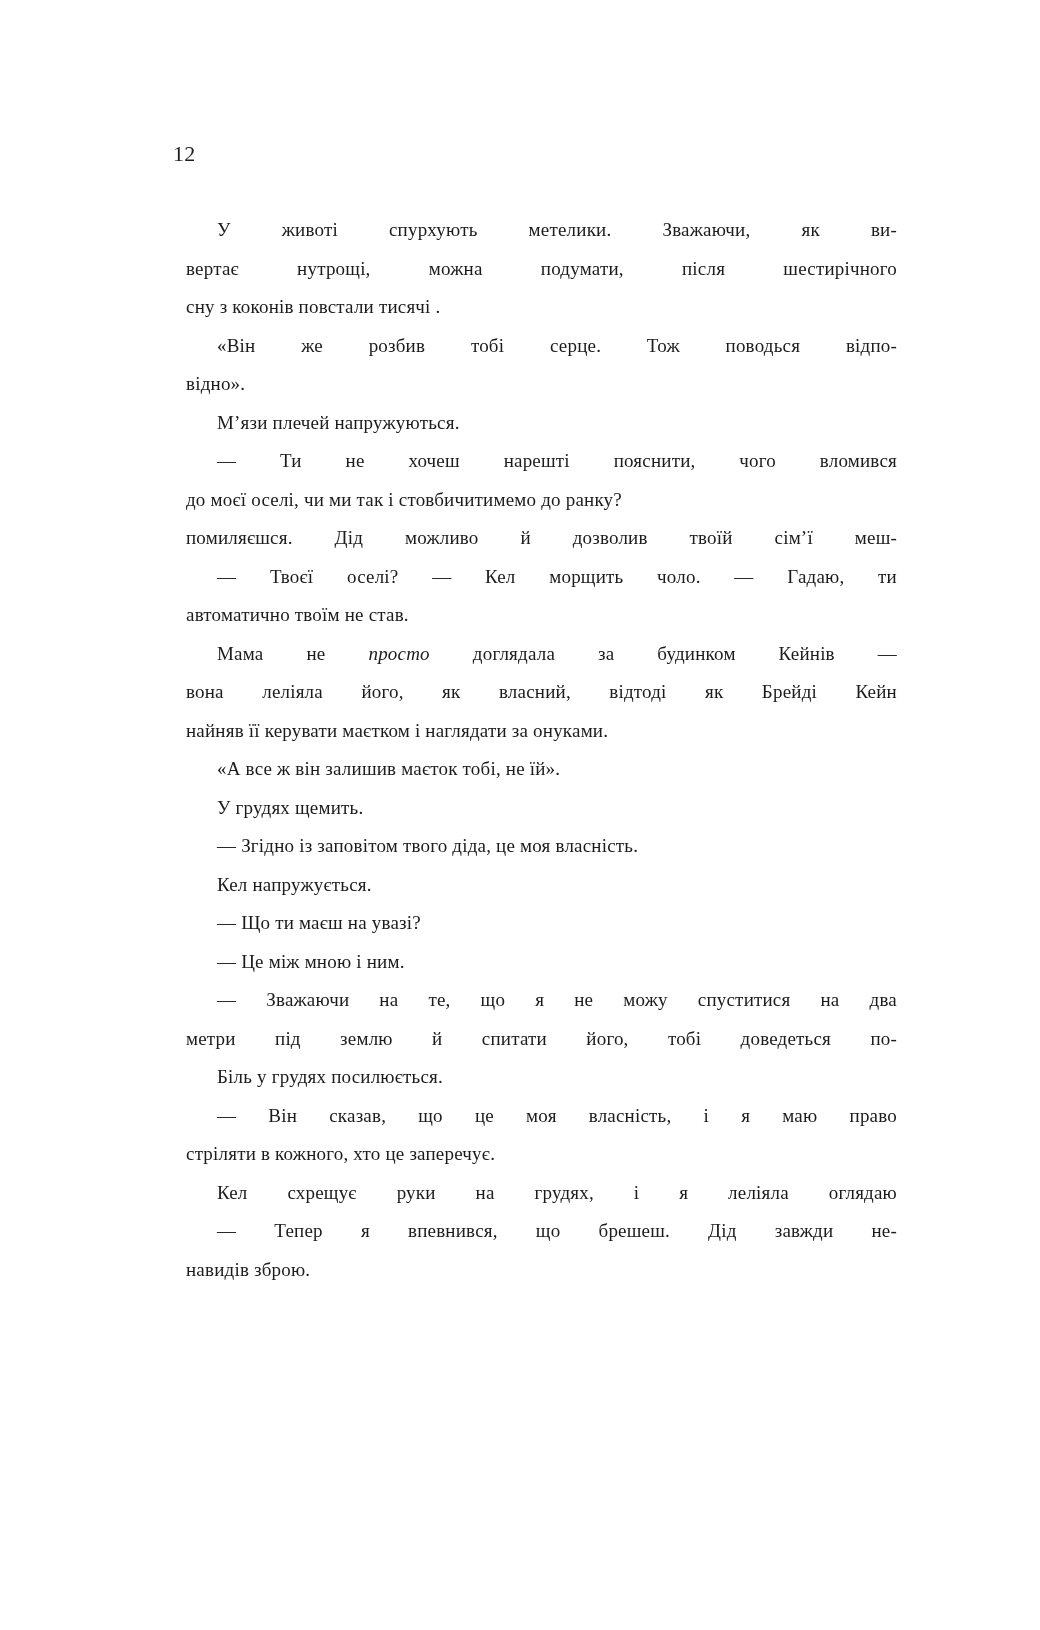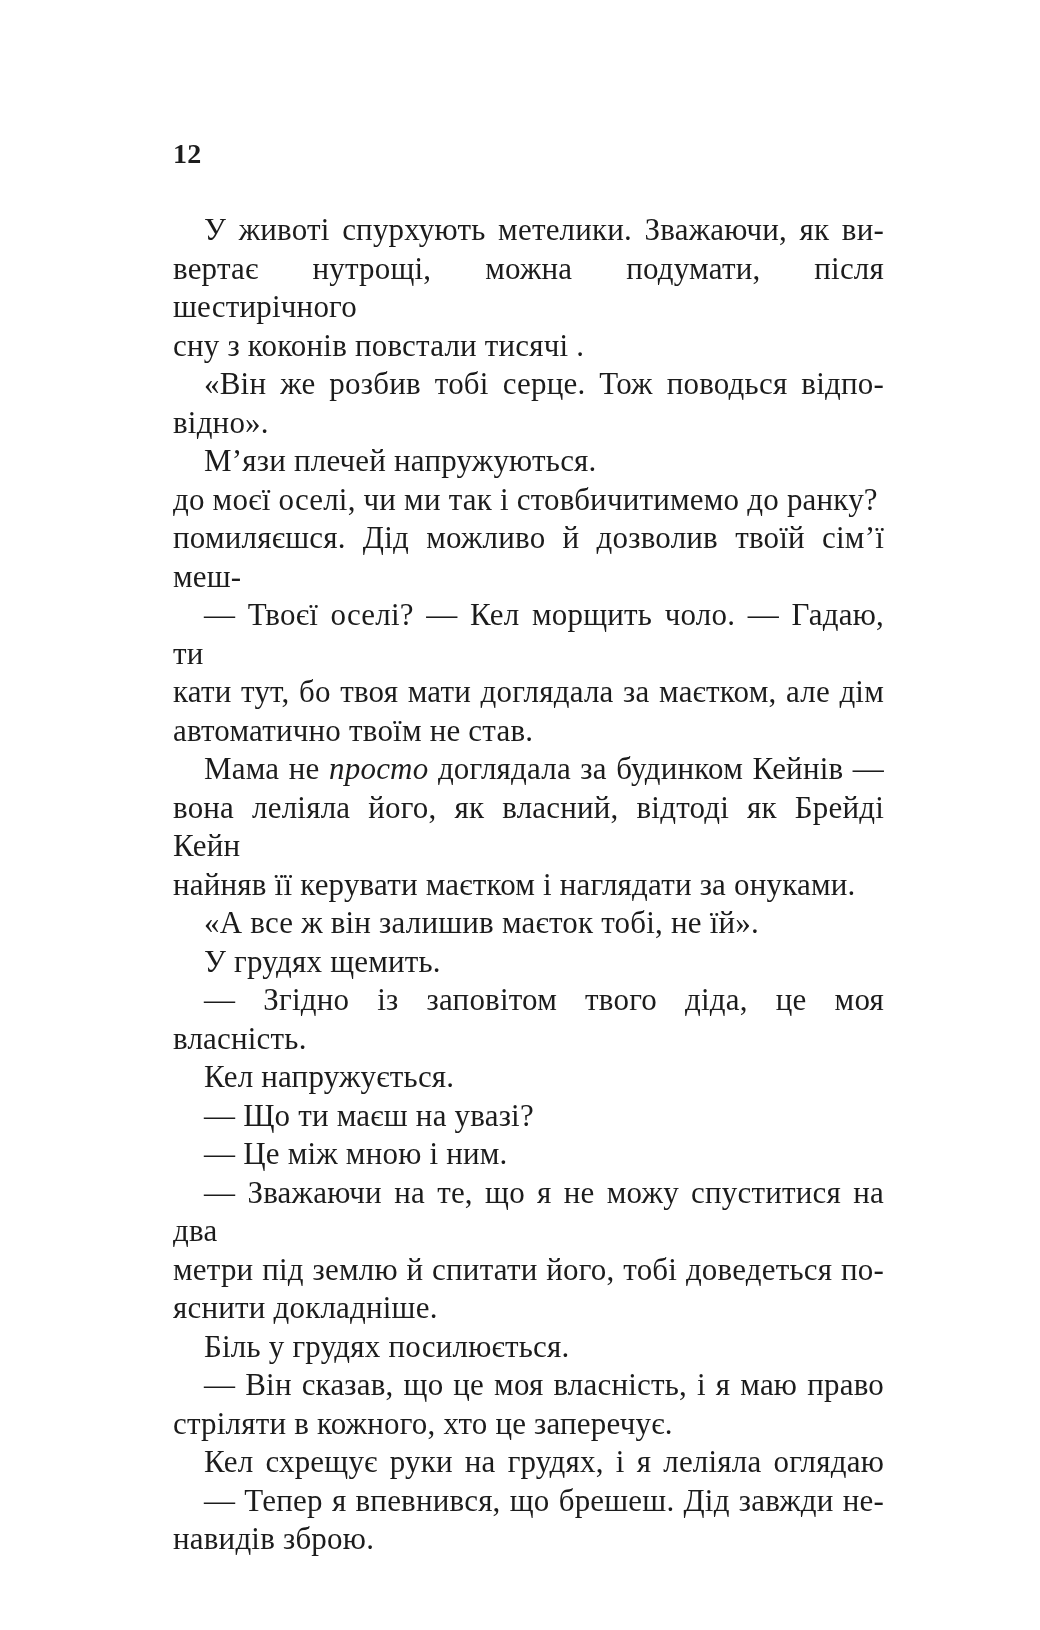--- a/index.html
+++ b/index.html
@@ -12,31 +12,30 @@
     height: 1630px;
     position: relative;
     font-family: "Liberation Serif", "DejaVu Serif", serif;
     color: #1c1c1c;
     -webkit-font-smoothing: antialiased;
   }
   .page-number {
     position: absolute;
     left: 173px;
     top: 140px;
-    font-size: 28px;
+    font-size: 22px;
     line-height: 28px;
     letter-spacing: 0.3px;
-    font-weight: bold;
   }
   .text-block {
     position: absolute;
-    left: 173px;
+    left: 186px;
     top: 211px;
     width: 711px;
-    font-size: 31px;
+    font-size: 19px;
     line-height: 38.5px;
     letter-spacing: 0.2px;
   }
   .text-block p {
     margin: 0;
     padding: 0;
   }
   .ln {
     display: block;
     text-align: justify;
@@ -69,27 +68,27 @@
   <p>
     <span class="ln ind">«Він же розбив тобі серце. Тож поводься відпо-</span>
     <span class="ln end">відно».</span>
   </p>
 
   <p>
     <span class="ln end ind">М’язи плечей напружуються.</span>
   </p>
 
   <p>
+    <span class="ln ind">— Ти не хочеш нарешті пояснити, чого вломився</span>
     <span class="ln end">до моєї оселі, чи ми так і стовбичитимемо до ранку?</span>
   </p>
 
   <p>
     <span class="ln">помиляєшся. Дід можливо й дозволив твоїй сім’ї меш-</span>
     <span class="ln ind">— Твоєї оселі? — Кел морщить чоло. — Гадаю, ти</span>
-    <span class="ln">кати тут, бо твоя мати доглядала за маєтком, але дім</span>
     <span class="ln end">автоматично твоїм не став.</span>
   </p>
 
   <p>
     <span class="ln ind"><span>Мама не </span><span class="it">просто</span><span> доглядала за будинком Кейнів —</span></span>
     <span class="ln">вона леліяла його, як власний, відтоді як Брейді Кейн</span>
     <span class="ln end">найняв її керувати маєтком і наглядати за онуками.</span>
   </p>
 
   <p>
@@ -112,21 +111,20 @@
     <span class="ln end ind">— Що ти маєш на увазі?</span>
   </p>
 
   <p>
     <span class="ln end ind">— Це між мною і ним.</span>
   </p>
 
   <p>
     <span class="ln ind">— Зважаючи на те, що я не можу спуститися на два</span>
     <span class="ln">метри під землю й спитати його, тобі доведеться по-</span>
-    <span class="ln end">яснити докладніше.</span>
   </p>
 
   <p>
     <span class="ln end ind">Біль у грудях посилюється.</span>
   </p>
 
   <p>
     <span class="ln ind">— Він сказав, що це моя власність, і я маю право</span>
     <span class="ln end">стріляти в кожного, хто це заперечує.</span>
   </p>

